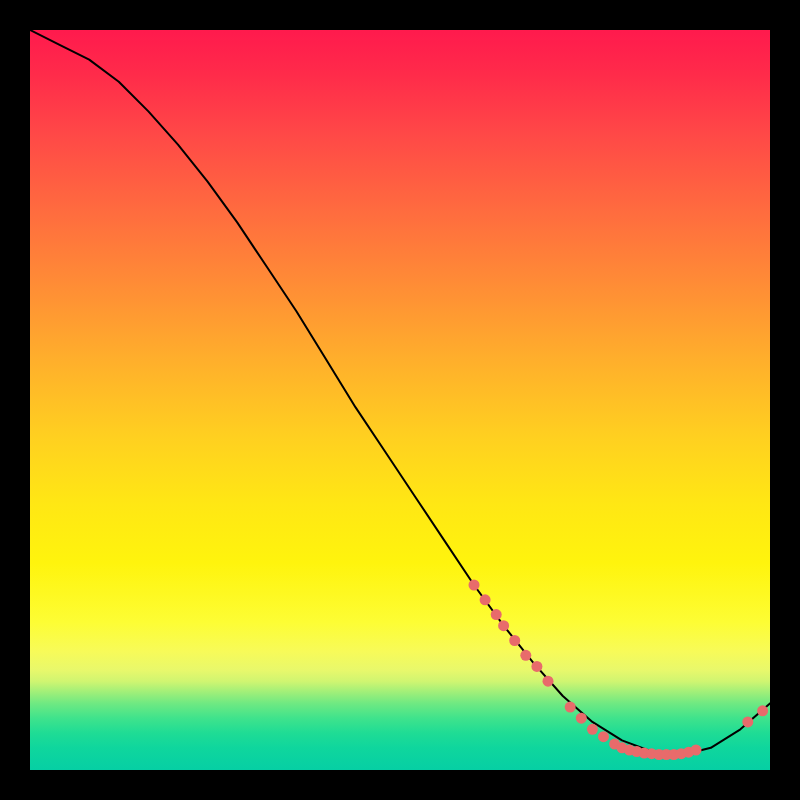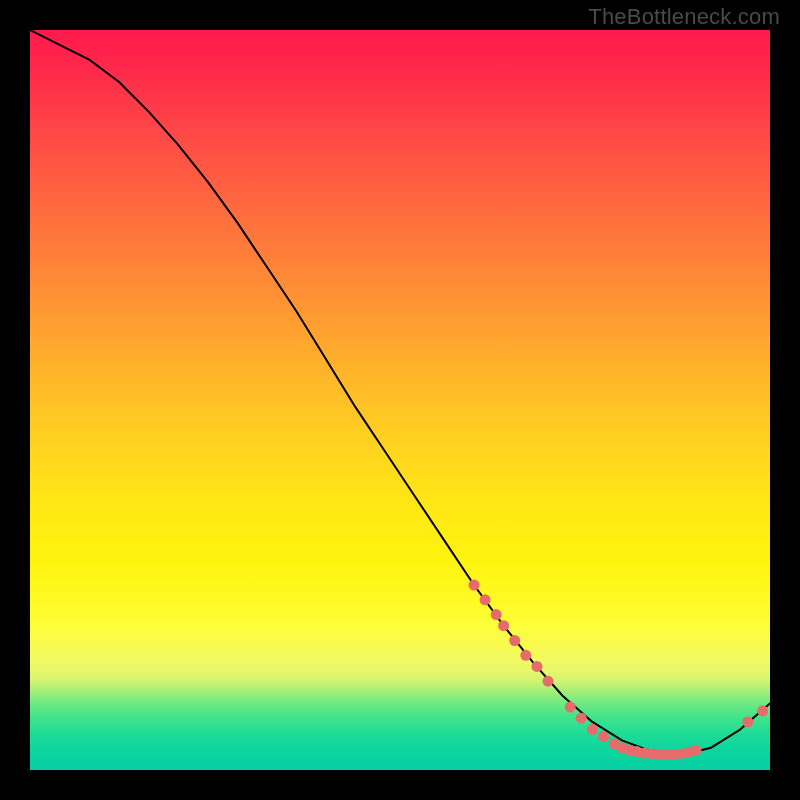--- a/index.html
+++ b/index.html
@@ -75,21 +75,20 @@
   }
   .marker {
     fill: #e86b6b;
     stroke: none;
   }
 </style>
 </head>
 <body>
 
 <div class="stage">
-  <div class="watermark">TheBottleneck.com</div>
 
   <div class="plot">
     <div class="gradient"></div>
     <svg class="overlay" viewBox="0 0 740 740">
       <path class="curve" id="curve-path" d="M0.0 0.0 L29.6 14.8 L59.2 29.6 L88.8 51.8 L118.4 81.4 L148.0 114.7 L177.6 151.7 L207.2 192.4 L236.8 236.8 L266.4 281.2 L296.0 329.3 L325.6 377.4 L355.2 421.8 L384.8 466.2 L414.4 510.6 L444.0 555.0 L473.6 595.7 L503.2 632.7 L532.8 666.0 L562.4 691.9 L592.0 710.4 L621.6 721.5 L651.2 725.2 L680.8 717.8 L710.4 699.3 L740.0 673.4"></path>
       <g id="markers">
           <circle cx="444.0" cy="555.0" r="5.5" class="marker" fill="#e86b6b"></circle>
           <circle cx="455.1" cy="569.8" r="5.5" class="marker" fill="#e86b6b"></circle>
           <circle cx="466.2" cy="584.6" r="5.5" class="marker" fill="#e86b6b"></circle>
           <circle cx="473.6" cy="595.7" r="5.5" class="marker" fill="#e86b6b"></circle>

